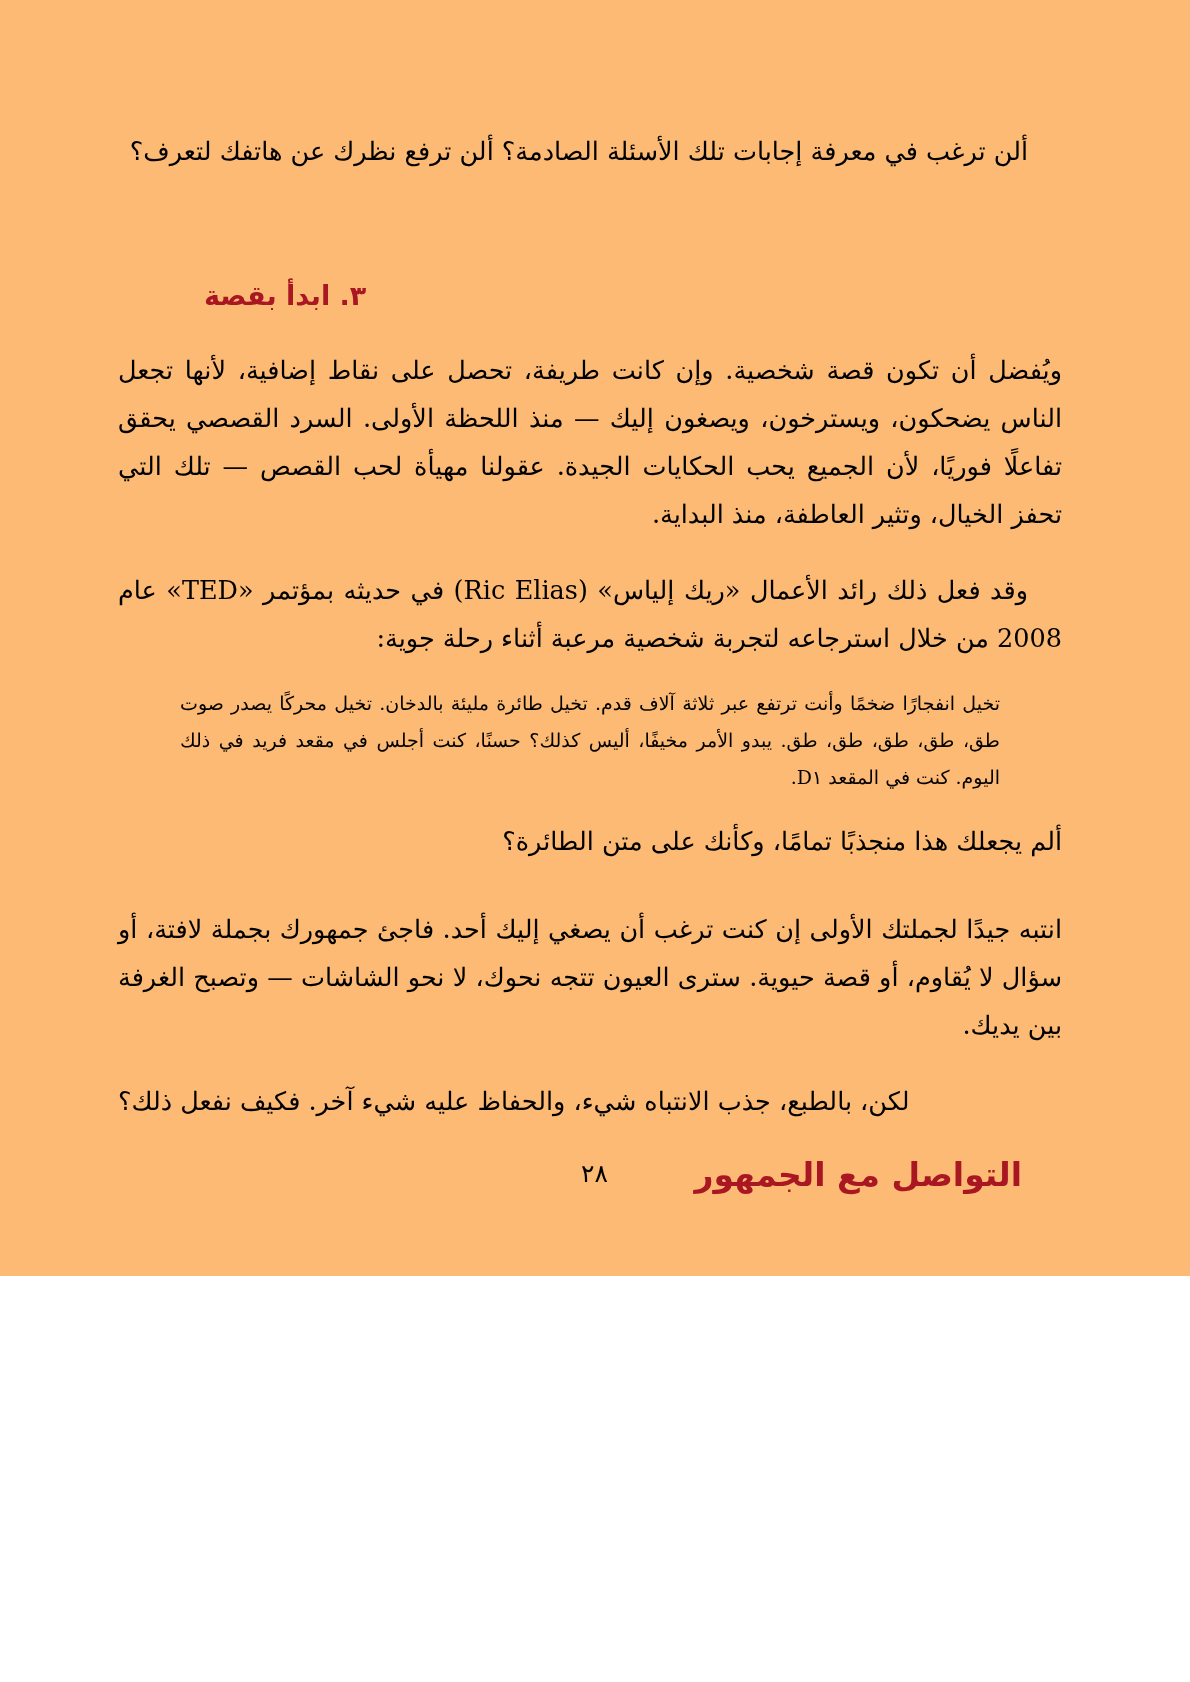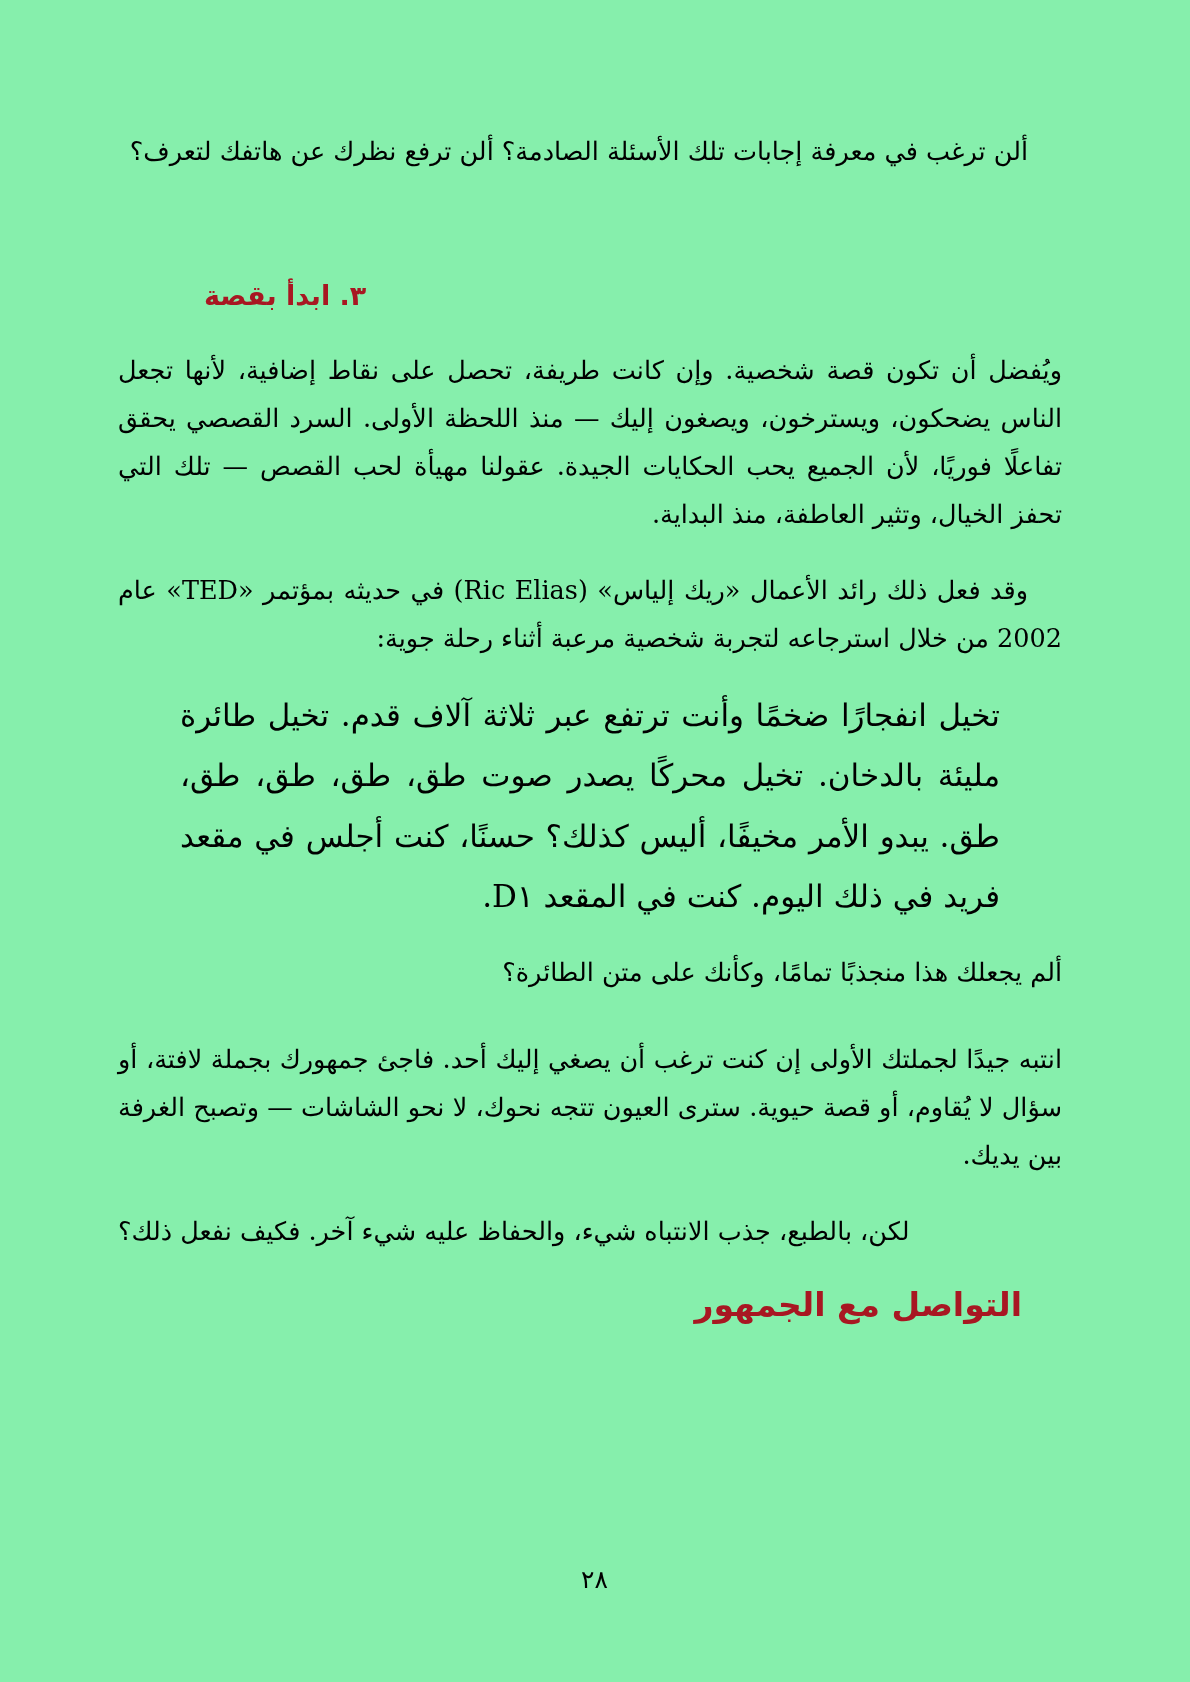--- a/index.html
+++ b/index.html
@@ -8,23 +8,23 @@
     padding: 0;
     background: #ffffff;
   }
   body {
     font-family: "DejaVu Serif", "Liberation Serif", serif;
     color: #000000;
   }
   .page {
     position: relative;
     width: 1190px;
-    height: 1682px;
+    height: 1276px;
     margin: 0 auto;
-    background: #86efac;
+    background: #fdba74;
     overflow: hidden;
     box-sizing: border-box;
   }
   .content {
     position: absolute;
     top: 128px;
     right: 128px;
     left: 118px;
     direction: rtl;
     text-align: justify;
@@ -67,21 +67,21 @@
   .body-para {
     text-indent: 0;
   }
   .indent-para {
     text-indent: 34px;
   }
   .quote-block {
     margin: 22px 62px 22px 62px;
   }
   .quote-block p {
-    font-size: 31px;
+    font-size: 19px;
     line-height: 1.95;
     text-align: justify;
   }
   .spacer-lg { height: 46px; }
   .spacer-md { height: 26px; }
   .spacer-sm { height: 14px; }
   .page-number {
     position: absolute;
     bottom: 88px;
     left: 0;
@@ -102,21 +102,21 @@
     <p class="para first-para">ألن ترغب في معرفة إجابات تلك الأسئلة الصادمة؟ ألن ترفع نظرك عن هاتفك لتعرف؟</p>
 
     <div class="spacer-lg"></div>
 
     <h2 class="heading-red num-head">٣. ابدأ بقصة</h2>
 
     <p class="para body-para">ويُفضل أن تكون قصة شخصية. وإن كانت طريفة، تحصل على نقاط إضافية، لأنها تجعل الناس يضحكون، ويسترخون، ويصغون إليك — منذ اللحظة الأولى. السرد القصصي يحقق تفاعلًا فوريًا، لأن الجميع يحب الحكايات الجيدة. عقولنا مهيأة لحب القصص — تلك التي تحفز الخيال، وتثير العاطفة، منذ البداية.</p>
 
     <div class="spacer-sm"></div>
 
-    <p class="para indent-para">وقد فعل ذلك رائد الأعمال «ريك إلياس» (Ric Elias) في حديثه بمؤتمر «TED» عام 2002 من خلال استرجاعه لتجربة شخصية مرعبة أثناء رحلة جوية:</p>
+    <p class="para indent-para">وقد فعل ذلك رائد الأعمال «ريك إلياس» (Ric Elias) في حديثه بمؤتمر «TED» عام 2008 من خلال استرجاعه لتجربة شخصية مرعبة أثناء رحلة جوية:</p>
 
     <div class="quote-block">
       <p>تخيل انفجارًا ضخمًا وأنت ترتفع عبر ثلاثة آلاف قدم. تخيل طائرة مليئة بالدخان. تخيل محركًا يصدر صوت طق، طق، طق، طق، طق. يبدو الأمر مخيفًا، أليس كذلك؟ حسنًا، كنت أجلس في مقعد فريد في ذلك اليوم. كنت في المقعد D١.</p>
     </div>
 
     <p class="para" style="text-align:right;">ألم يجعلك هذا منجذبًا تمامًا، وكأنك على متن الطائرة؟</p>
 
     <div class="spacer-md"></div>
 
     <p class="para body-para">انتبه جيدًا لجملتك الأولى إن كنت ترغب أن يصغي إليك أحد. فاجئ جمهورك بجملة لافتة، أو سؤال لا يُقاوم، أو قصة حيوية. سترى العيون تتجه نحوك، لا نحو الشاشات — وتصبح الغرفة بين يديك.</p>

